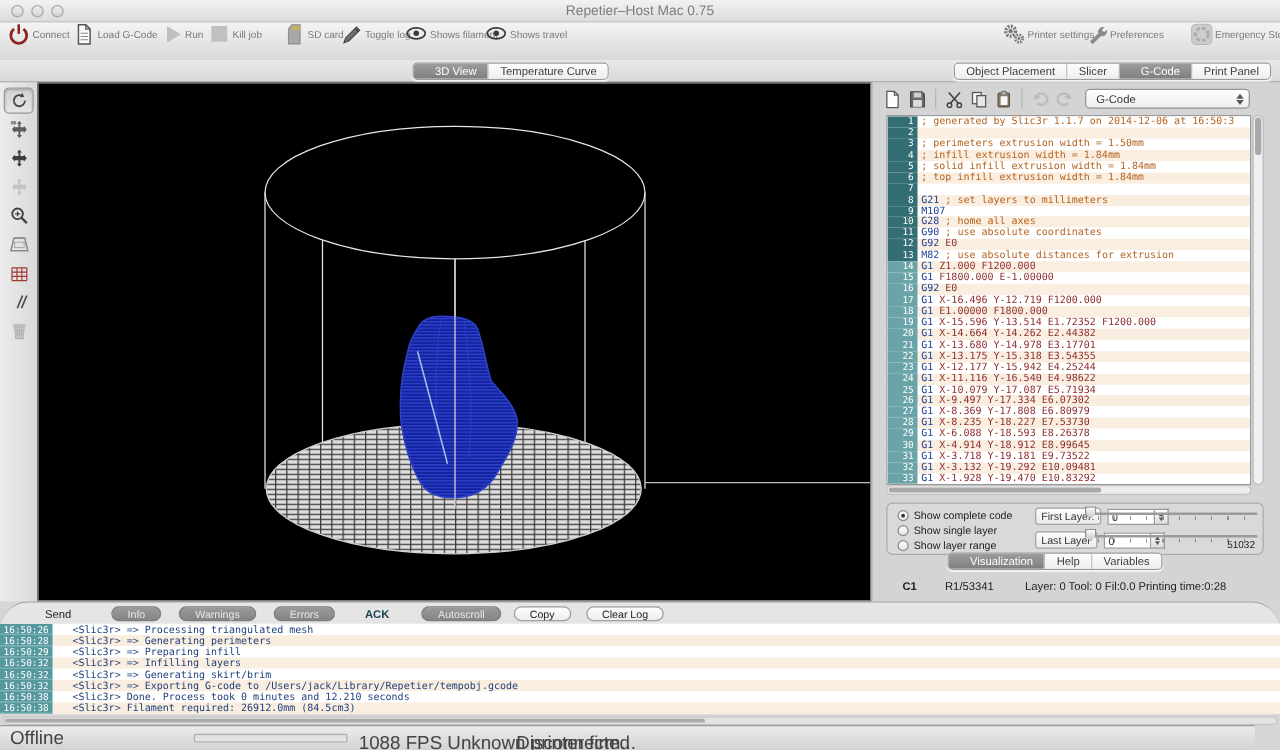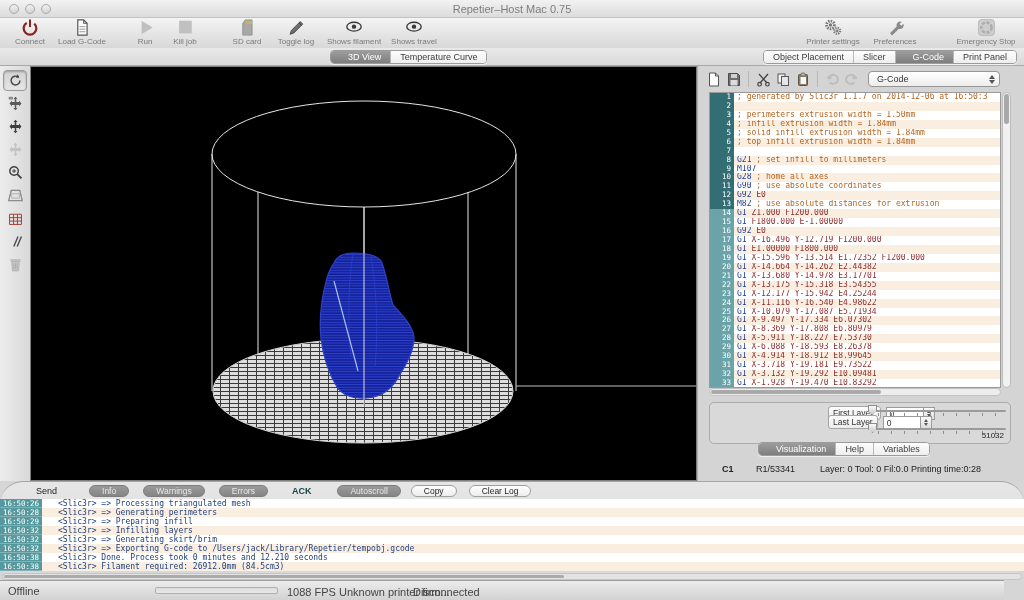--- a/index.html
+++ b/index.html
@@ -13,21 +13,21 @@
   .titlebar{position:absolute;left:0;top:0;width:1024px;height:18px;
     background:linear-gradient(#f2f2f2,#dcdcdc);border-bottom:1px solid #c2c2c2;}
   .tl{position:absolute;top:4px;width:10px;height:10px;border-radius:50%;
     background:linear-gradient(#efefef,#d4d4d4);border:1px solid #a9a9a9;}
   .tl.c{left:9px}.tl.m{left:25px}.tl.z{left:41px}
   .win-title{position:absolute;left:0;right:0;top:3px;text-align:center;
     font-size:11px;color:#7d7d7d;}
   
   .toolbar{position:absolute;left:0;top:18px;width:1024px;height:30px;
     background:linear-gradient(#f4f4f4,#d8d8d8);display:flex;align-items:flex-start;}
-  .tb-item{display:flex;flex-direction:column;align-items:center;width:52px;
+  .tb-item{display:flex;flex-direction:row;align-items:center;width:52px;
     padding-top:0;cursor:default;}
   .tb-item svg{width:22px;height:19px;display:block;}
   .tb-label{font-size:8px;color:#7a7a7a;white-space:nowrap;margin-top:0px;}
   .tb-gap{width:18px;} .tb-spring{flex:1;}
   
   .tabrow{position:absolute;left:0;top:48px;width:1024px;height:18px;
     background:linear-gradient(#e9e9e9,#d9d9d9);border-bottom:1px solid #a8a8a8;}
   .seg{position:absolute;display:flex;height:14px;border:1px solid #9b9b9b;
     border-radius:4px;overflow:hidden;background:#f6f6f6;
     box-shadow:0 1px 1px rgba(255,255,255,.7);}
@@ -121,21 +121,21 @@
   .log-row.alt{background:#faeee0;}
   .ltime{flex:0 0 42px;background:#55989d;color:#fff;font-size:7.5px;text-align:right;
     padding-right:3px;border-bottom:1px solid #7fb3b7;}
   .lmsg{padding-left:16px;color:#1e407c;}
   .log-hscroll{position:absolute;left:2px;top:91px;width:1020px;height:7px;
     background:#e3e3e3;border:1px solid #c5c5c5;border-radius:4px;}
   .log-hscroll .thumb{position:absolute;left:1px;top:1px;height:3px;width:560px;border-radius:2px;background:#ababab;}
   
   .statusbar{position:absolute;left:0;top:580px;width:1004px;height:20px;
     background:linear-gradient(#ececec,#d2d2d2);border-top:1px solid #9f9f9f;
-    display:flex;align-items:center;font-size:11px;color:#444;}
+    display:flex;align-items:center;font-size:15px;color:#444;}
   .sb-offline{margin-left:8px;}
   .sb-progress{position:absolute;left:155px;top:6px;width:123px;height:7px;border:1px solid #b0b0b0;
     border-radius:2px;background:linear-gradient(#dcdcdc,#e9e9e9);}
   .sb-fps{position:absolute;left:287px;top:5px;}
   .sb-conn{position:absolute;left:413px;top:5px;}
   svg{display:block;}
 </style>
 </head>
 <body>
 
@@ -458,64 +458,78 @@
   </div>
 
   <div class="editor" id="gcode-editor">
       <div class="gcode-row"><span class="gut dark">1</span><span class="code"><span class="c">; generated by Slic3r 1.1.7 on 2014-12-06 at 16:50:3</span></span></div>
       <div class="gcode-row alt"><span class="gut dark">2</span><span class="code">&nbsp;</span></div>
       <div class="gcode-row"><span class="gut dark">3</span><span class="code"><span class="c">; perimeters extrusion width = 1.50mm</span></span></div>
       <div class="gcode-row alt"><span class="gut dark">4</span><span class="code"><span class="c">; infill extrusion width = 1.84mm</span></span></div>
       <div class="gcode-row"><span class="gut dark">5</span><span class="code"><span class="c">; solid infill extrusion width = 1.84mm</span></span></div>
       <div class="gcode-row alt"><span class="gut dark">6</span><span class="code"><span class="c">; top infill extrusion width = 1.84mm</span></span></div>
       <div class="gcode-row"><span class="gut dark">7</span><span class="code">&nbsp;</span></div>
-      <div class="gcode-row alt"><span class="gut dark">8</span><span class="code"><span class="k">G21</span><span class="p"> </span><span class="c">; set infill to millimeters</span></span></div>
+      <div class="gcode-row alt"><span class="gut dark">8</span><span class="code"><span class="k">G21</span><span class="p"> </span><span class="c">; set layers to millimeters</span></span></div>
       <div class="gcode-row"><span class="gut dark">9</span><span class="code"><span class="k">M107</span></span></div>
       <div class="gcode-row alt"><span class="gut dark">10</span><span class="code"><span class="k">G28</span><span class="p"> </span><span class="c">; home all axes</span></span></div>
       <div class="gcode-row"><span class="gut dark">11</span><span class="code"><span class="k">G90</span><span class="p"> </span><span class="c">; use absolute coordinates</span></span></div>
       <div class="gcode-row alt"><span class="gut dark">12</span><span class="code"><span class="k">G92</span><span class="p"> E0</span></span></div>
       <div class="gcode-row"><span class="gut dark">13</span><span class="code"><span class="k">M82</span><span class="p"> </span><span class="c">; use absolute distances for extrusion</span></span></div>
       <div class="gcode-row alt"><span class="gut">14</span><span class="code"><span class="k">G1</span><span class="p"> Z1.000 F1200.000</span></span></div>
       <div class="gcode-row"><span class="gut">15</span><span class="code"><span class="k">G1</span><span class="p"> F1800.000 E-1.00000</span></span></div>
       <div class="gcode-row alt"><span class="gut">16</span><span class="code"><span class="k">G92</span><span class="p"> E0</span></span></div>
       <div class="gcode-row"><span class="gut">17</span><span class="code"><span class="k">G1</span><span class="p"> X-16.496 Y-12.719 F1200.000</span></span></div>
       <div class="gcode-row alt"><span class="gut">18</span><span class="code"><span class="k">G1</span><span class="p"> E1.00000 F1800.000</span></span></div>
       <div class="gcode-row"><span class="gut">19</span><span class="code"><span class="k">G1</span><span class="p"> X-15.596 Y-13.514 E1.72352 F1200.000</span></span></div>
       <div class="gcode-row alt"><span class="gut">20</span><span class="code"><span class="k">G1</span><span class="p"> X-14.664 Y-14.262 E2.44382</span></span></div>
       <div class="gcode-row"><span class="gut">21</span><span class="code"><span class="k">G1</span><span class="p"> X-13.680 Y-14.978 E3.17701</span></span></div>
       <div class="gcode-row alt"><span class="gut">22</span><span class="code"><span class="k">G1</span><span class="p"> X-13.175 Y-15.318 E3.54355</span></span></div>
       <div class="gcode-row"><span class="gut">23</span><span class="code"><span class="k">G1</span><span class="p"> X-12.177 Y-15.942 E4.25244</span></span></div>
       <div class="gcode-row alt"><span class="gut">24</span><span class="code"><span class="k">G1</span><span class="p"> X-11.116 Y-16.540 E4.98622</span></span></div>
       <div class="gcode-row"><span class="gut">25</span><span class="code"><span class="k">G1</span><span class="p"> X-10.079 Y-17.087 E5.71934</span></span></div>
       <div class="gcode-row alt"><span class="gut">26</span><span class="code"><span class="k">G1</span><span class="p"> X-9.497 Y-17.334 E6.07302</span></span></div>
       <div class="gcode-row"><span class="gut">27</span><span class="code"><span class="k">G1</span><span class="p"> X-8.369 Y-17.808 E6.80979</span></span></div>
-      <div class="gcode-row alt"><span class="gut">28</span><span class="code"><span class="k">G1</span><span class="p"> X-5.911 Y-18.227 E7.53730</span></span></div>
+      <div class="gcode-row alt"><span class="gut">28</span><span class="code"><span class="k">G1</span><span class="p"> X-8.235 Y-18.227 E7.53730</span></span></div>
       <div class="gcode-row"><span class="gut">29</span><span class="code"><span class="k">G1</span><span class="p"> X-6.088 Y-18.593 E8.26378</span></span></div>
       <div class="gcode-row alt"><span class="gut">30</span><span class="code"><span class="k">G1</span><span class="p"> X-4.914 Y-18.912 E8.99645</span></span></div>
       <div class="gcode-row"><span class="gut">31</span><span class="code"><span class="k">G1</span><span class="p"> X-3.718 Y-19.181 E9.73522</span></span></div>
       <div class="gcode-row alt"><span class="gut">32</span><span class="code"><span class="k">G1</span><span class="p"> X-3.132 Y-19.292 E10.09481</span></span></div>
       <div class="gcode-row"><span class="gut">33</span><span class="code"><span class="k">G1</span><span class="p"> X-1.928 Y-19.470 E10.83292</span></span></div>
     </div>
   <div class="vscroll">
       <div class="thumb"></div>
     </div>
   <div class="hscroll-ed">
       <div class="thumb"></div>
     </div>
 
   <div class="layer-box">
+    <div class="radio-col" id="radio-col">
+        <div class="radio-row">
+          <span class="radio sel"></span>
+          <span class="radio-label">Show complete code</span>
+        </div>
+        <div class="radio-row">
+          <span class="radio"></span>
+          <span class="radio-label">Show single layer</span>
+        </div>
+        <div class="radio-row">
+          <span class="radio"></span>
+          <span class="radio-label">Show layer range</span>
+        </div>
+      </div>
     <div class="layer-field" style="left:118px;top:3px">
       <span class="lf-tag">First Layer:</span>
       <span class="lf-box">0</span>
       <span class="lf-step">
           <i class="up"></i>
           <i class="dn"></i>
         </span>
     </div>
-    <div class="layer-field" style="left:118px;top:12px">
+    <div class="layer-field" style="left:118px;top:22px">
       <span class="lf-tag">Last Layer</span>
       <span class="lf-box">0</span>
       <span class="lf-step">
           <i class="up"></i>
           <i class="dn"></i>
         </span>
     </div>
     <div class="slider" style="left:158px;top:2px;width:138px">
       <div class="track"></div>
         <div class="ticks"></div>

